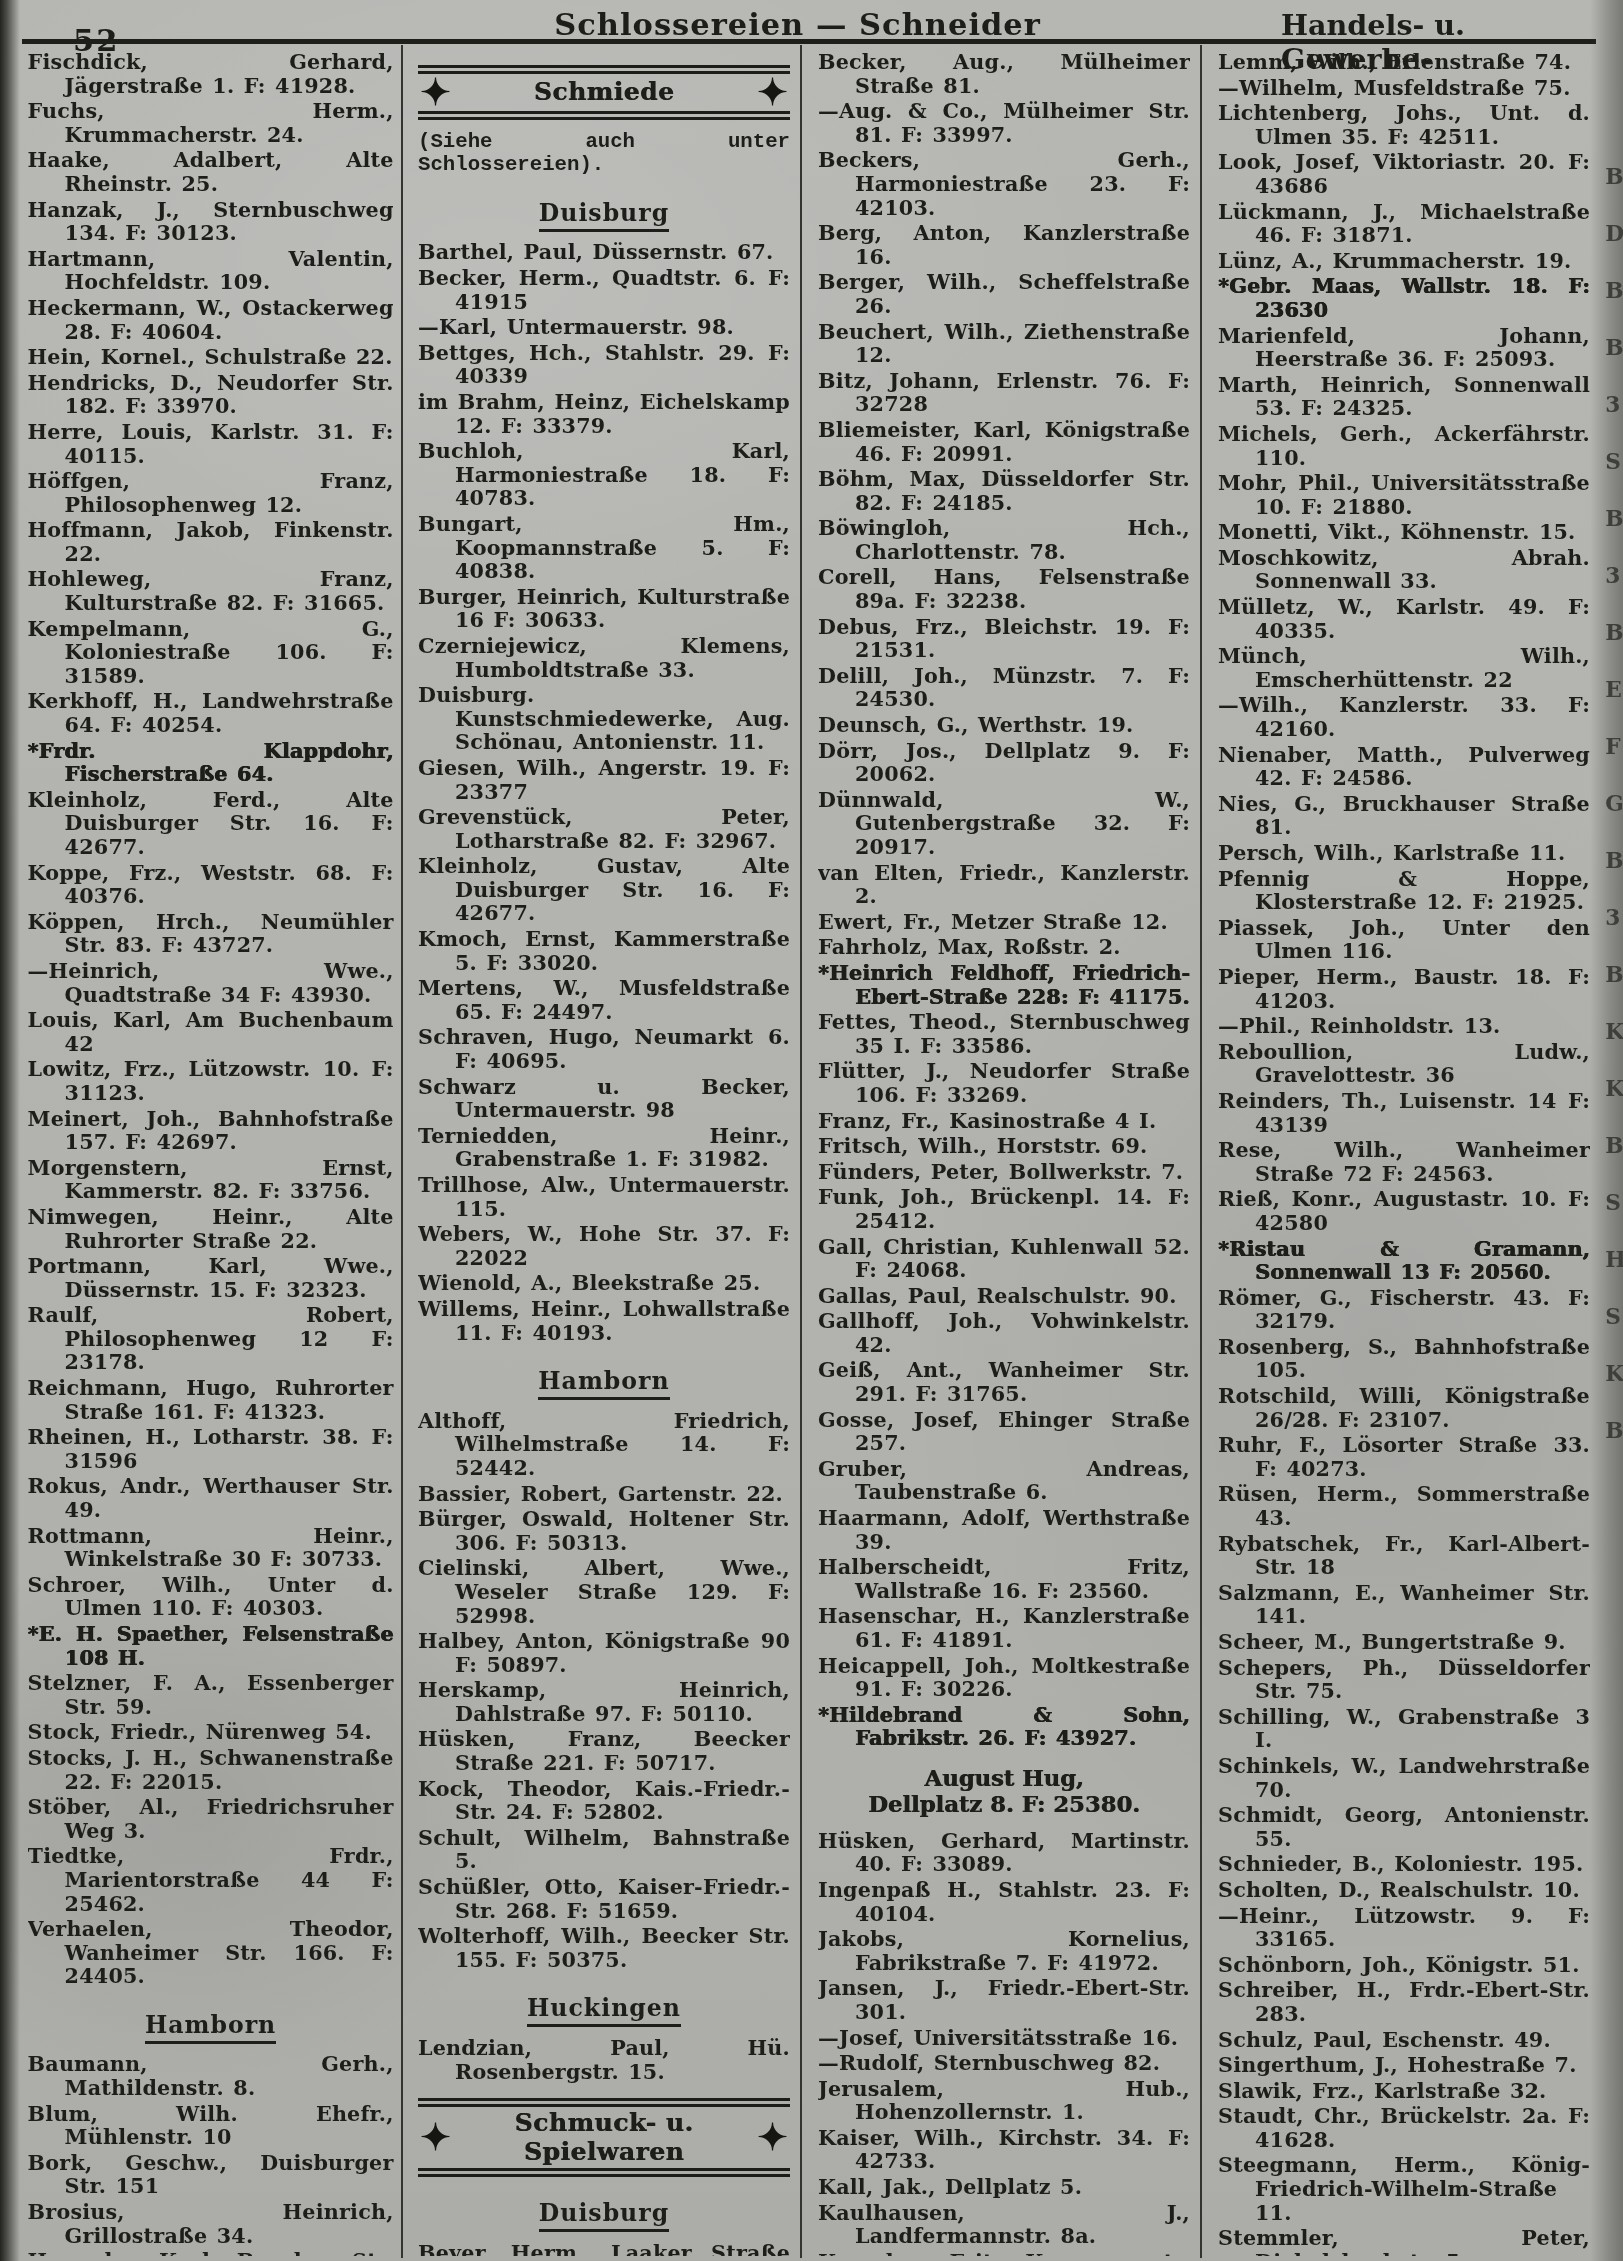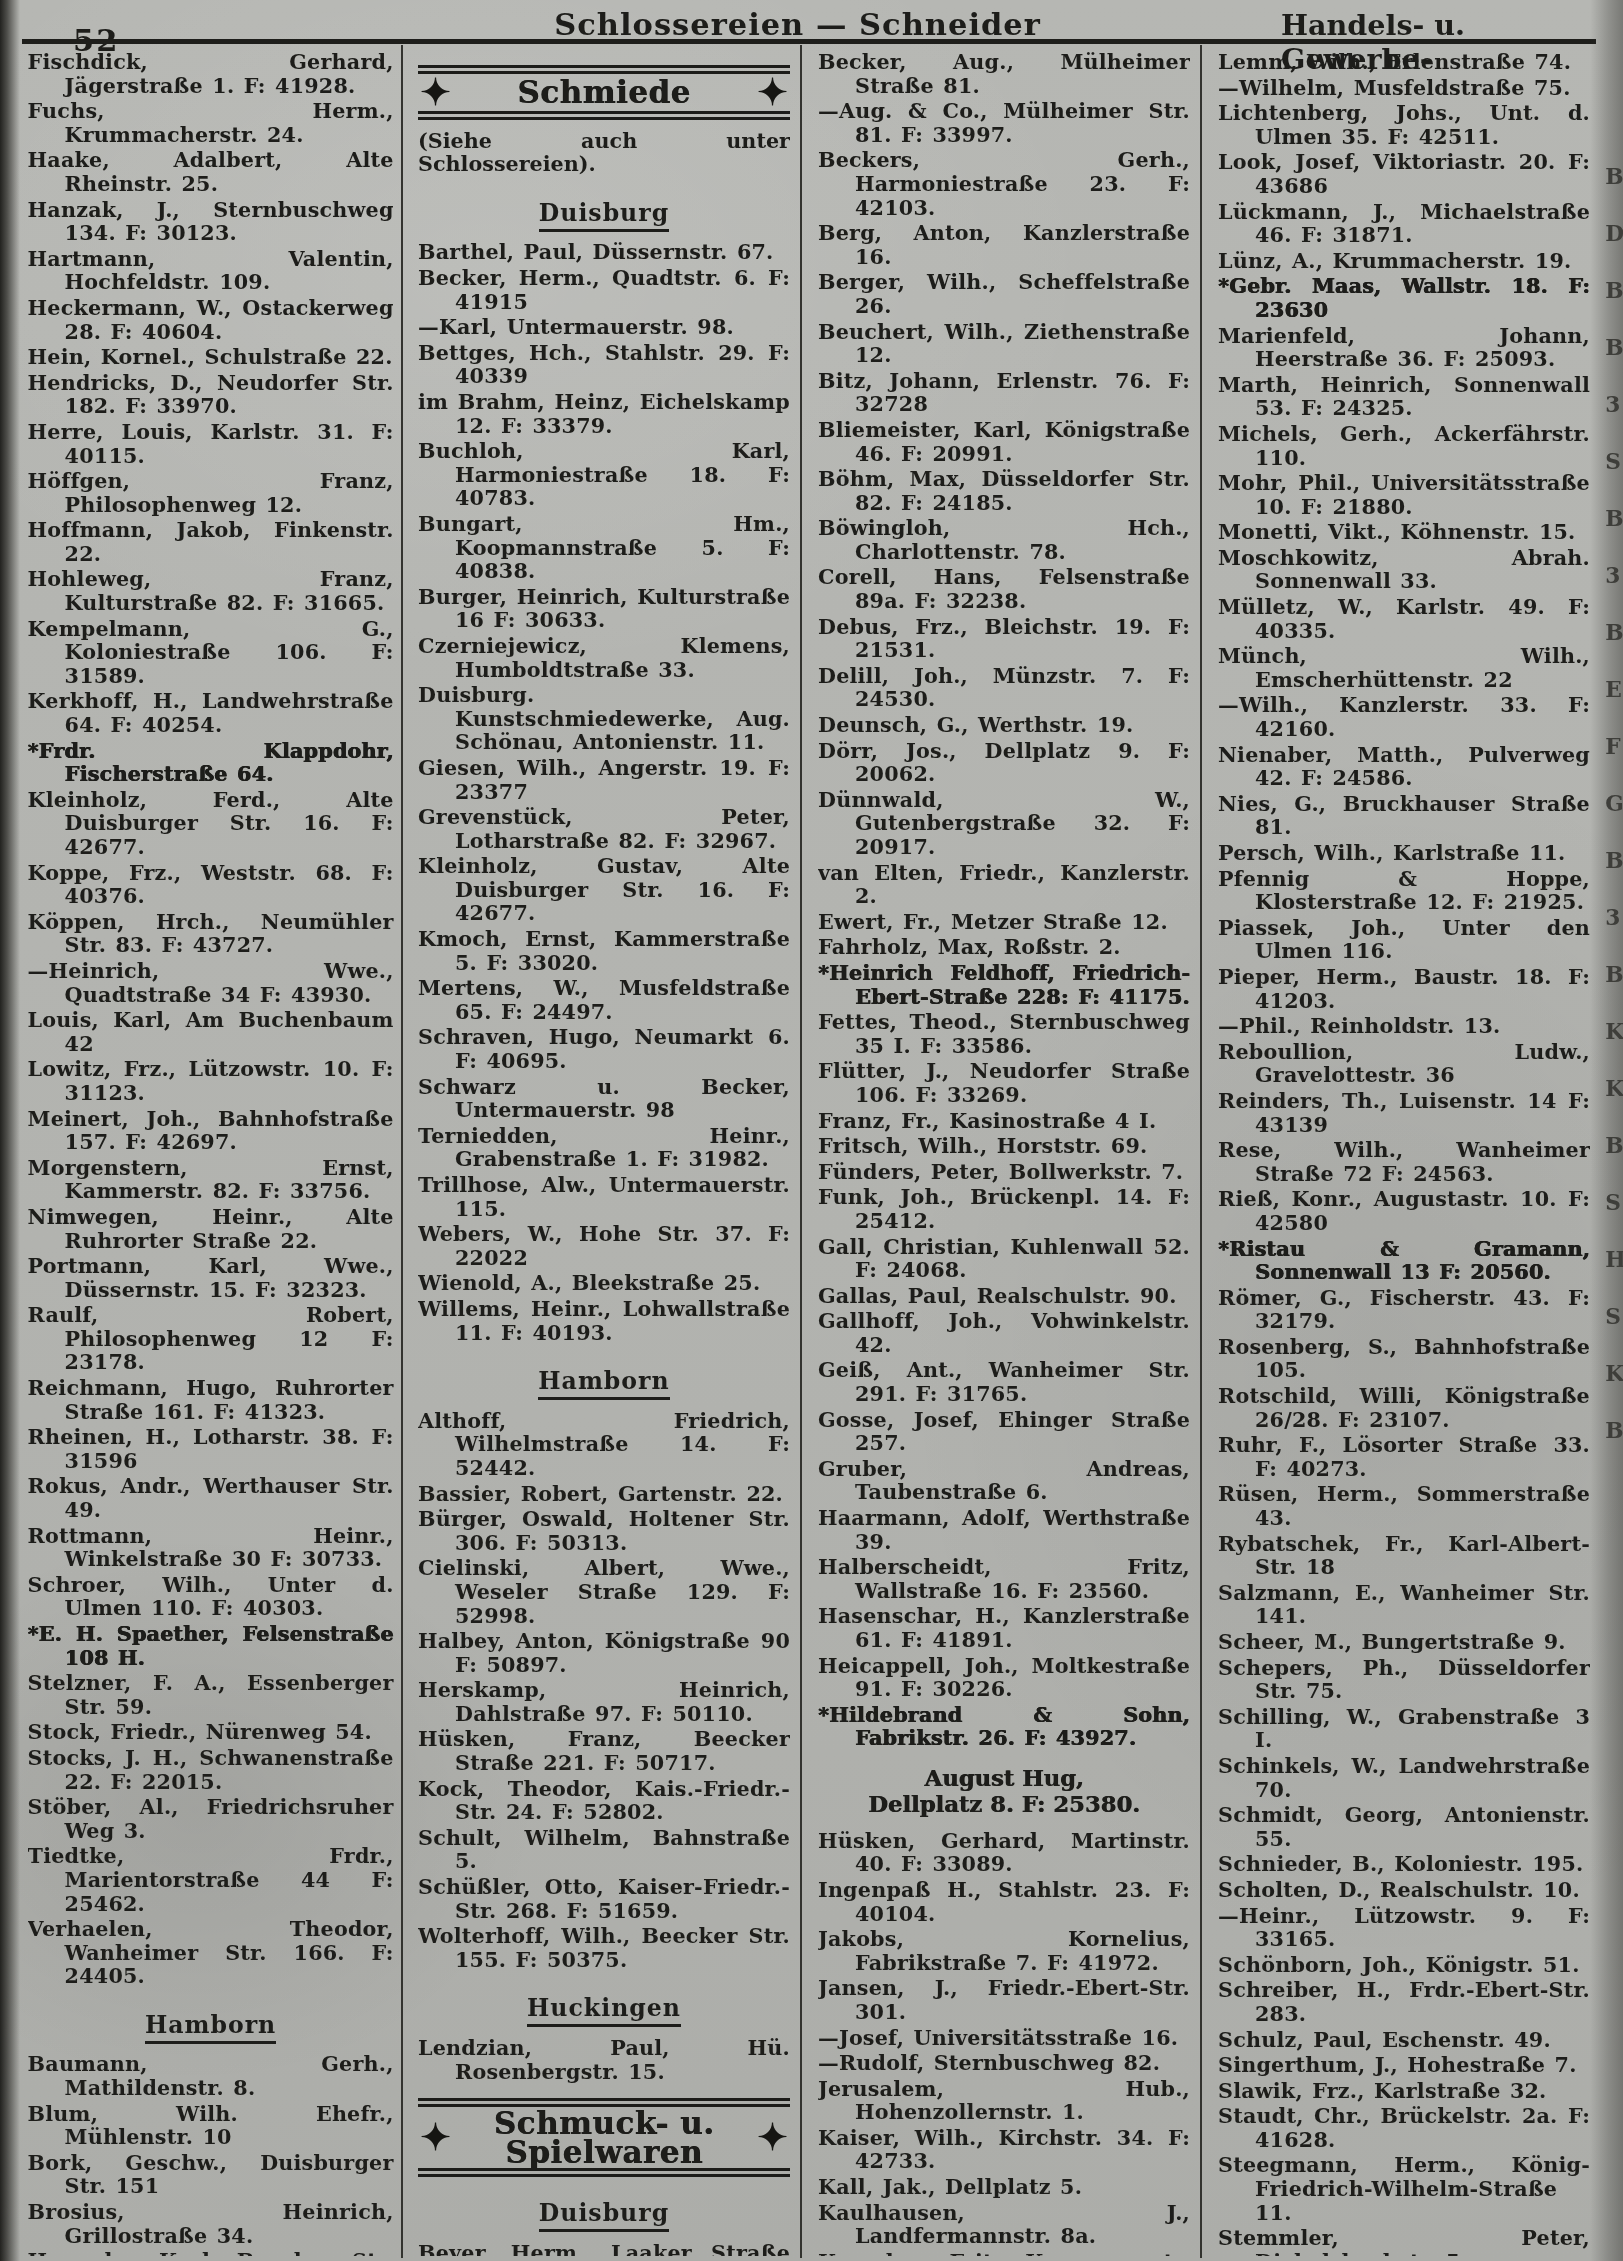--- a/index.html
+++ b/index.html
@@ -16,26 +16,26 @@
   }
   .hdr-pagenum{position:absolute;top:5.9px;left:73px;font-size:30.5px;letter-spacing:2px;margin-top:16px;}
   .hdr-center{position:absolute;top:5.9px;left:512px;width:571px;text-align:center;font-size:30.5px;letter-spacing:1px;}
   .hdr-right{position:absolute;top:7.9px;left:1281px;width:296px;text-align:left;font-size:28.6px;}
   .hdr-rule{position:absolute;top:39px;left:21.7px;width:1574px;height:4.9px;background:#1e1e1b;}
   .vrule{position:absolute;top:45px;bottom:3.9px;width:2px;background:#33332f;}
   .col{position:absolute;top:51px;height:2205px;overflow:hidden;}
   .entry{font-size:20.7px;line-height:23.6px;margin:0 0 2px 0;padding-left:37px;text-indent:-37px;
          text-align:justify;letter-spacing:0.2px;word-spacing:2px;}
   .entry.bold{text-shadow:0.7px 0 0 currentColor, 0 0.3px 0 currentColor;}
-  .note{font-size:20.7px;line-height:23.6px;margin:5.9px 0 3.9px 0;text-align:justify;word-spacing:2px;}
+  .note{font-size:20.7px;line-height:23.6px;margin:5.9px 0 3.9px 0;text-align:justify;word-spacing:2px;font-family:Liberation Mono, monospace;}
   .city{margin:21.7px 0 9.9px 0;font-size:23.6px;text-align:center;}
   .city span{display:inline-block;border-bottom:3.9px solid #1d1d1a;padding-bottom:2px;letter-spacing:1px;}
   .section-box{display:flex;align-items:center;margin:13.8px 0 9.9px 0;
     border-top:9.9px double #1c1c19;border-bottom:9.9px double #1c1c19;padding:2px 2px;}
-  .section-title{flex:1;text-align:center;font-size:31px;line-height:28.6px;white-space:pre-line;
+  .section-title{flex:1;text-align:center;font-size:25px;line-height:28.6px;white-space:pre-line;
     text-shadow:0.6px 0 0 currentColor;letter-spacing:0.5px;}
   .star{font-size:37px;line-height:33px;color:#151512;}
   .center-bold{text-align:center;font-size:22.7px;line-height:26.6px;margin:13.8px 0 11.8px 0;white-space:pre-line;
     text-shadow:0.7px 0 0 currentColor;}
   .left-edge{position:absolute;left:0;top:0;width:19.7px;height:100%;
     background:linear-gradient(90deg,#22221f,#4e4e4a 35%,rgba(120,120,116,0));}
   .right-gutter{position:absolute;right:0;top:0;width:33px;height:100%;
     background:linear-gradient(270deg,rgba(70,70,66,.55),rgba(60,60,56,.30) 45%,rgba(90,90,86,0));}
   .bleed{position:absolute;right:-7.9px;top:148px;width:25.6px;font-size:21.7px;line-height:57px;
     color:#3e3e3a;filter:blur(0.6px);white-space:pre-line;overflow:hidden;height:2069px;}

